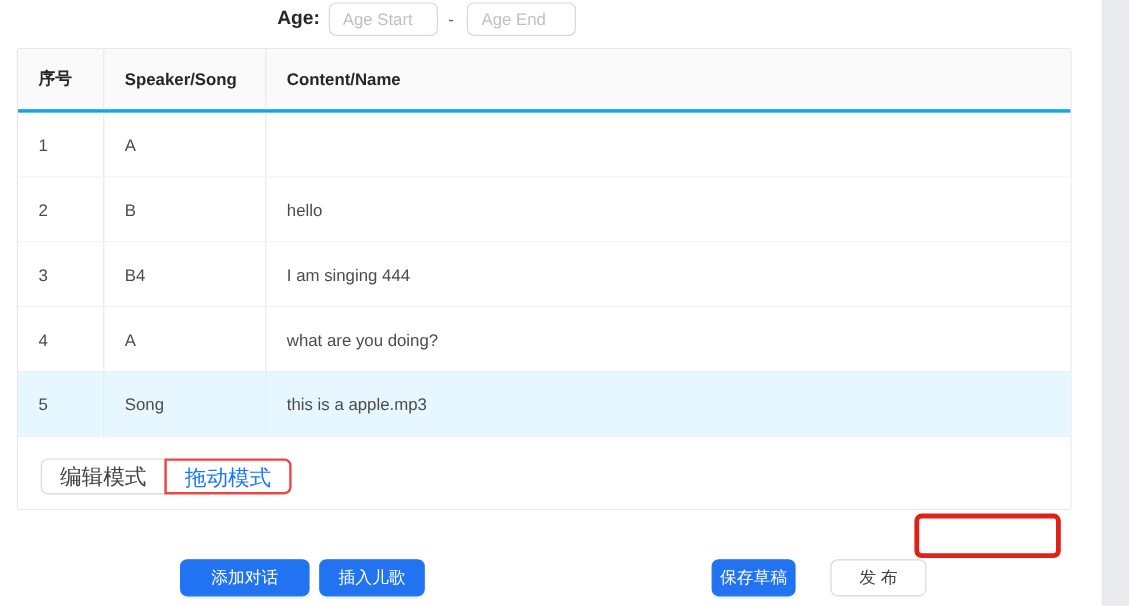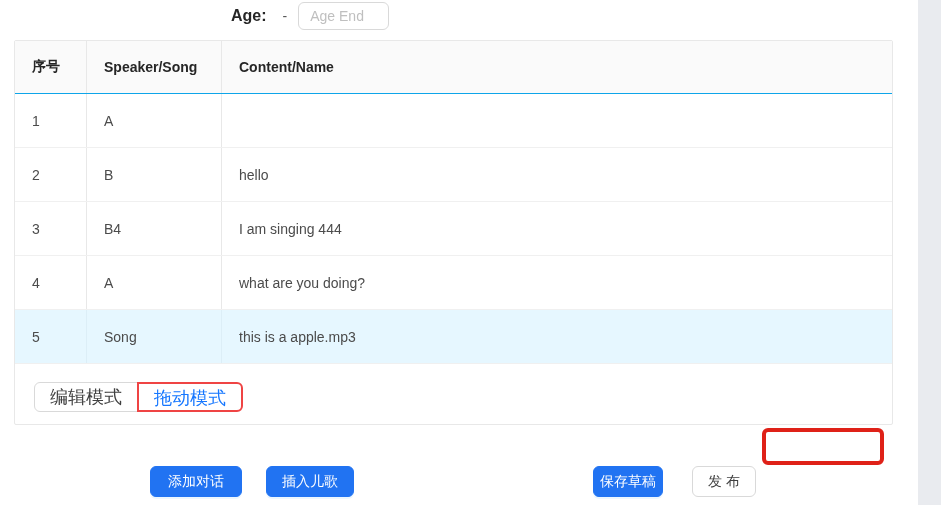--- a/index.html
+++ b/index.html
@@ -18,21 +18,21 @@
   .age-input { width:91px; height:28px; border:1px solid #d9d9d9; border-radius:6px;
                padding:0 11px; font-size:14px; color:#404040; outline:none;
                font-family:inherit; background:#fff; }
   .age-input::placeholder { color:#bfbfbf; }
   .age-dash { font-size:14px; color:#595959; margin:0 11px 0 9px; }
 
   
   .table-card { position:absolute; left:14px; top:40px; width:879px; height:385px;
                 border:1px solid #e8e8e8; border-radius:2px; background:#fff; }
   .t-row { display:flex; height:54px; border-bottom:1px solid #f0f0f0; background:#fff; }
-  .t-head { height:53px; background:#fafafa; border-bottom:1px solid #0ea5e9; }
+  .t-head { height:53px; background:#fafafa; border-bottom:3px solid #0ea5e9; }
   .t-cell { display:flex; align-items:center; padding-left:17px; font-size:14px;
             color:#4b4b4b; }
   .t-head .t-cell { font-weight:600; color:#262626; }
   .c1 { width:72px; border-right:1px solid #e8e8e8; }
   .c2 { width:135px; border-right:1px solid #e8e8e8; }
   .c3 { flex:1; }
   .t-row.selected { background:#e6f7ff; }
   .t-row.selected .c1, .t-row.selected .c2 { border-right-color:#dceef7; }
   .t-footer { padding:18px 0 0 19px; }
 
@@ -48,32 +48,33 @@
   .highlight-rect { position:absolute; left:762px; top:428px; width:122px; height:37px;
                     border:4px solid #df2118; border-radius:6px; background:transparent; }
 
   
   .btn { position:absolute; top:466px; height:31px; border-radius:6px; font-size:14px;
          display:flex; align-items:center; justify-content:center; cursor:pointer;
          font-family:inherit; }
   .btn-primary { background:#2173f2; color:#fff; border:1px solid #2173f2;
                  box-shadow:0 2px 0 rgba(5,145,255,0.08); }
   .btn-default { background:#fff; color:#404040; border:1px solid #d9d9d9; }
-  .btn-add     { left:150px; width:92px; }
+  .btn-add     { left:150px; width:108px; }
   .btn-insert  { left:245px; width:88px;margin-left:21px; }
   .btn-save    { left:593px; width:70px; }
-  .btn-publish { left:692px; width:64px; }
+  .btn-publish { left:692px; width:80px; }
 </style>
 </head>
 <body>
 
 <div class="stage">
 
   <div class="age-row">
     <span class="age-label">Age:</span>
+    <input class="age-input" type="text" placeholder="Age Start" style="">
     <span class="age-dash">-</span>
     <input class="age-input" type="text" placeholder="Age End" style="">
   </div>
 
   <div class="table-card">
     <div class="t-row t-head">
       <div class="t-cell c1">序号</div>
       <div class="t-cell c2">Speaker/Song</div>
       <div class="t-cell c3">Content/Name</div>
     </div>

